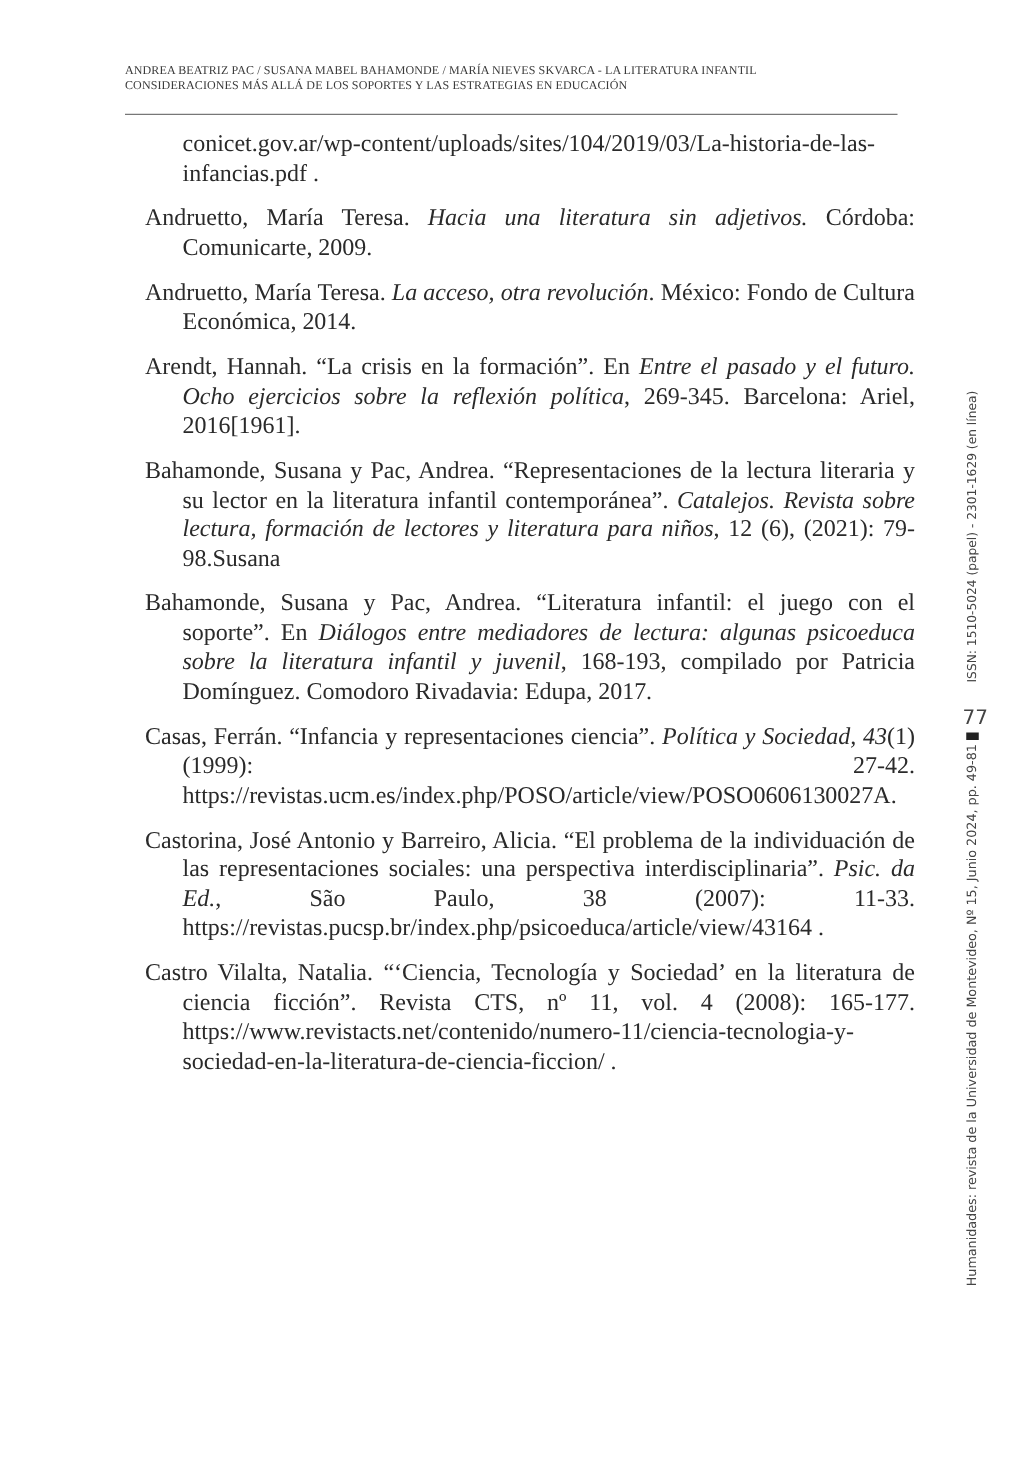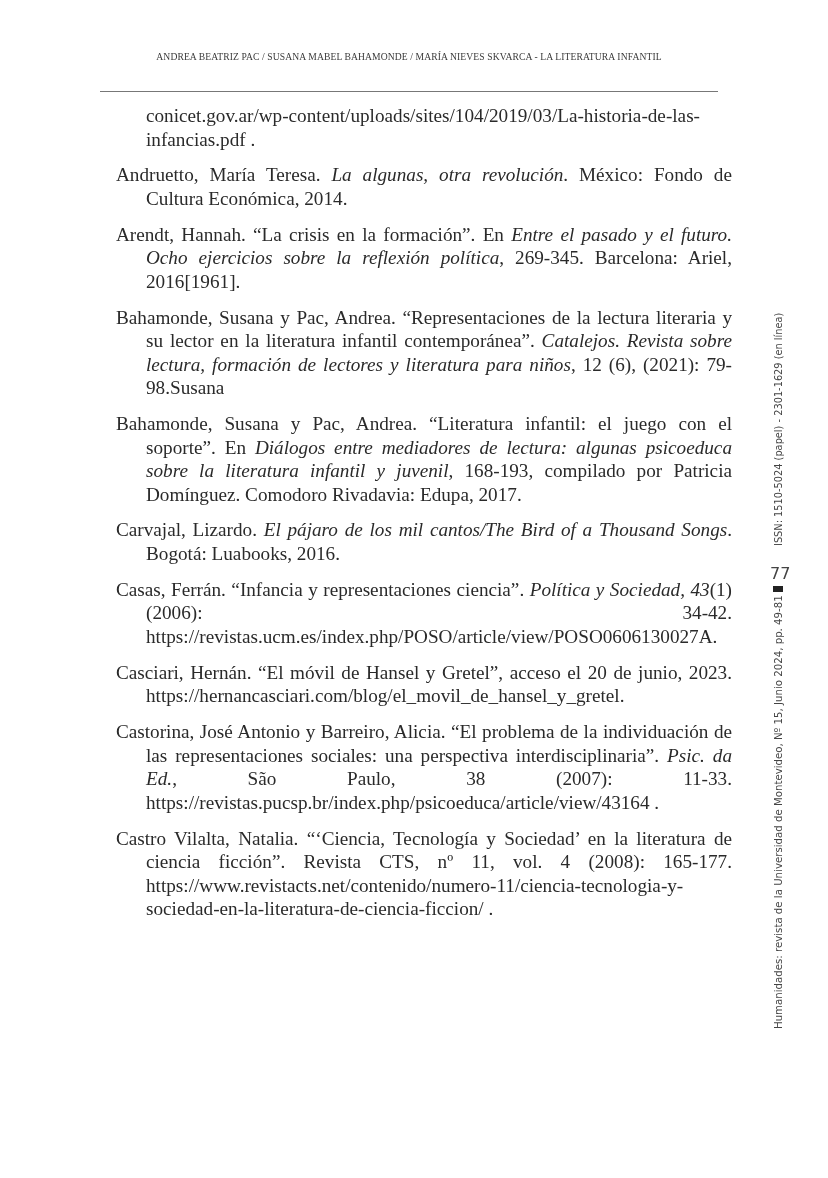--- a/index.html
+++ b/index.html
@@ -1,50 +1,50 @@
 <!DOCTYPE html>
 <html><head>
 <meta charset="utf-8">
 <style>
   html, body { margin: 0; padding: 0; background: #ffffff; }
   body { width: 828px; height: 1178px; position: relative; overflow: hidden;
          font-family: "Liberation Serif", "DejaVu Serif", serif; color: #2a2a2a; }
-  .header { position: absolute; left: 100px; top: 51px; width: 618px; text-align: center;
+  .header { position: absolute; left: 100px; top: 51px; width: 618px; text-align: left;
             font-size: 9.6px; line-height: 11.5px; letter-spacing: 0.1px; color: #3a3a3a; text-transform: uppercase; }
   .header div { white-space: nowrap; }
   .rule { position: absolute; left: 100px; top: 91px; width: 618px; height: 0; border-top: 1.5px solid #777; }
   .refs { position: absolute; left: 116px; top: 104px; width: 616px; }
   .ref { font-size: 19.2px; line-height: 23.5px; padding-left: 30px; text-indent: -30px;
          text-align: justify; margin: 0 0 12.4px 0; }
   .ref.cont { text-indent: 0; }
   .ref i { font-style: italic; }
   .vert { position: absolute; font-family: "DejaVu Sans", "Liberation Sans", sans-serif; color: #444;
           white-space: nowrap; transform-origin: left top; transform: rotate(-90deg); }
   .issn { left: 773px; top: 546px; font-size: 9.8px; }
   .journal { left: 773px; top: 1029px; font-size: 10.2px; }
   .pagenum { position: absolute; left: 770px; top: 564px; font-family: "DejaVu Sans", sans-serif; font-size: 16px; color: #444; }
   .pagebar { position: absolute; left: 773px; top: 586px; width: 10px; height: 6px; background: #222; }
 </style>
 </head>
 <body>
 
 <div class="header">
   <div>ANDREA BEATRIZ PAC / SUSANA MABEL BAHAMONDE  / MARÍA NIEVES SKVARCA - LA LITERATURA INFANTIL</div>
+  <div>CONSIDERACIONES MÁS ALLÁ DE LOS SOPORTES Y LAS ESTRATEGIAS EN EDUCACIÓN</div>
 </div>
 <div class="rule"></div>
 
 <div class="refs" id="refs">
     <p class="ref cont"><span>conicet.gov.ar/wp-content/uploads/sites/104/2019/03/La-historia-de-las-infancias.pdf .</span></p>
-    <p class="ref"><span>Andruetto, María Teresa. </span><i>La algunas, otra revolución</i><span>. México: Fondo de Cultura Económica, 2014.</span></p>
+    <p class="ref"><span>Andruetto, María Teresa. </span><i>Hacia una literatura sin adjetivos.</i><span> Córdoba: Comunicarte, 2009.</span></p>
+    <p class="ref"><span>Andruetto, María Teresa. </span><i>La acceso, otra revolución</i><span>. México: Fondo de Cultura Económica, 2014.</span></p>
     <p class="ref"><span>Arendt, Hannah. “La crisis en la formación”. En </span><i>Entre el pasado y el futuro. Ocho ejercicios sobre la reflexión política</i><span>, 269-345. Barcelona: Ariel, 2016[1961].</span></p>
     <p class="ref"><span>Bahamonde, Susana y Pac, Andrea. “Representaciones de la lectura literaria y su lector en la literatura infantil contemporánea”. </span><i>Catalejos. Revista sobre lectura, formación de lectores y literatura para niños</i><span>, 12 (6), (2021): 79-98.Susana</span></p>
     <p class="ref"><span>Bahamonde, Susana y Pac, Andrea. “Literatura infantil: el juego con el soporte”. En </span><i>Diálogos entre mediadores de lectura: algunas psicoeduca sobre la literatura infantil y juvenil</i><span>, 168-193, compilado por Patricia Domínguez. Comodoro Rivadavia: Edupa, 2017.</span></p>
-    <p class="ref"><span>Carvajal, Lizardo. </span><i>El pájaro de los mil cantos/The Bird of  a Thousand Songs</i><span>. Bogotá: Luabooks, 2016.</span></p>
-    <p class="ref"><span>Casas, Ferrán. “Infancia y representaciones ciencia”. </span><i>Política y Sociedad, 43</i><span>(1) (2006): 34-42. https://revistas.ucm.es/index.php/POSO/article/view/POSO0606130027A.</span></p>
-    <p class="ref"><span>Casciari, Hernán. “El móvil de Hansel y Gretel”, acceso el 20 de junio, 2023. https://hernancasciari.com/blog/el_movil_de_hansel_y_gretel.</span></p>
+    <p class="ref"><span>Casas, Ferrán. “Infancia y representaciones ciencia”. </span><i>Política y Sociedad, 43</i><span>(1) (1999): 27-42. https://revistas.ucm.es/index.php/POSO/article/view/POSO0606130027A.</span></p>
     <p class="ref"><span>Castorina, José Antonio y Barreiro, Alicia. “El problema de la individuación de las representaciones sociales: una perspectiva interdisciplinaria”. </span><i>Psic. da Ed.</i><span>, São Paulo, 38 (2007): 11-33. https://revistas.pucsp.br/index.php/psicoeduca/article/view/43164 .</span></p>
     <p class="ref"><span>Castro Vilalta, Natalia. “‘Ciencia, Tecnología y Sociedad’ en la literatura de ciencia ficción”. Revista CTS, nº 11, vol. 4 (2008): 165-177. https://www.revistacts.net/contenido/numero-11/ciencia-tecnologia-y-sociedad-en-la-literatura-de-ciencia-ficcion/ .</span></p>
   </div>
 
 <div class="vert issn">ISSN: 1510-5024 (papel) - 2301-1629 (en línea)</div>
 <div class="pagenum">77</div>
 <div class="pagebar"></div>
 <div class="vert journal">Humanidades: revista de la Universidad de Montevideo, Nº 15, Junio 2024, pp. 49-81</div>
 
 </body></html>

